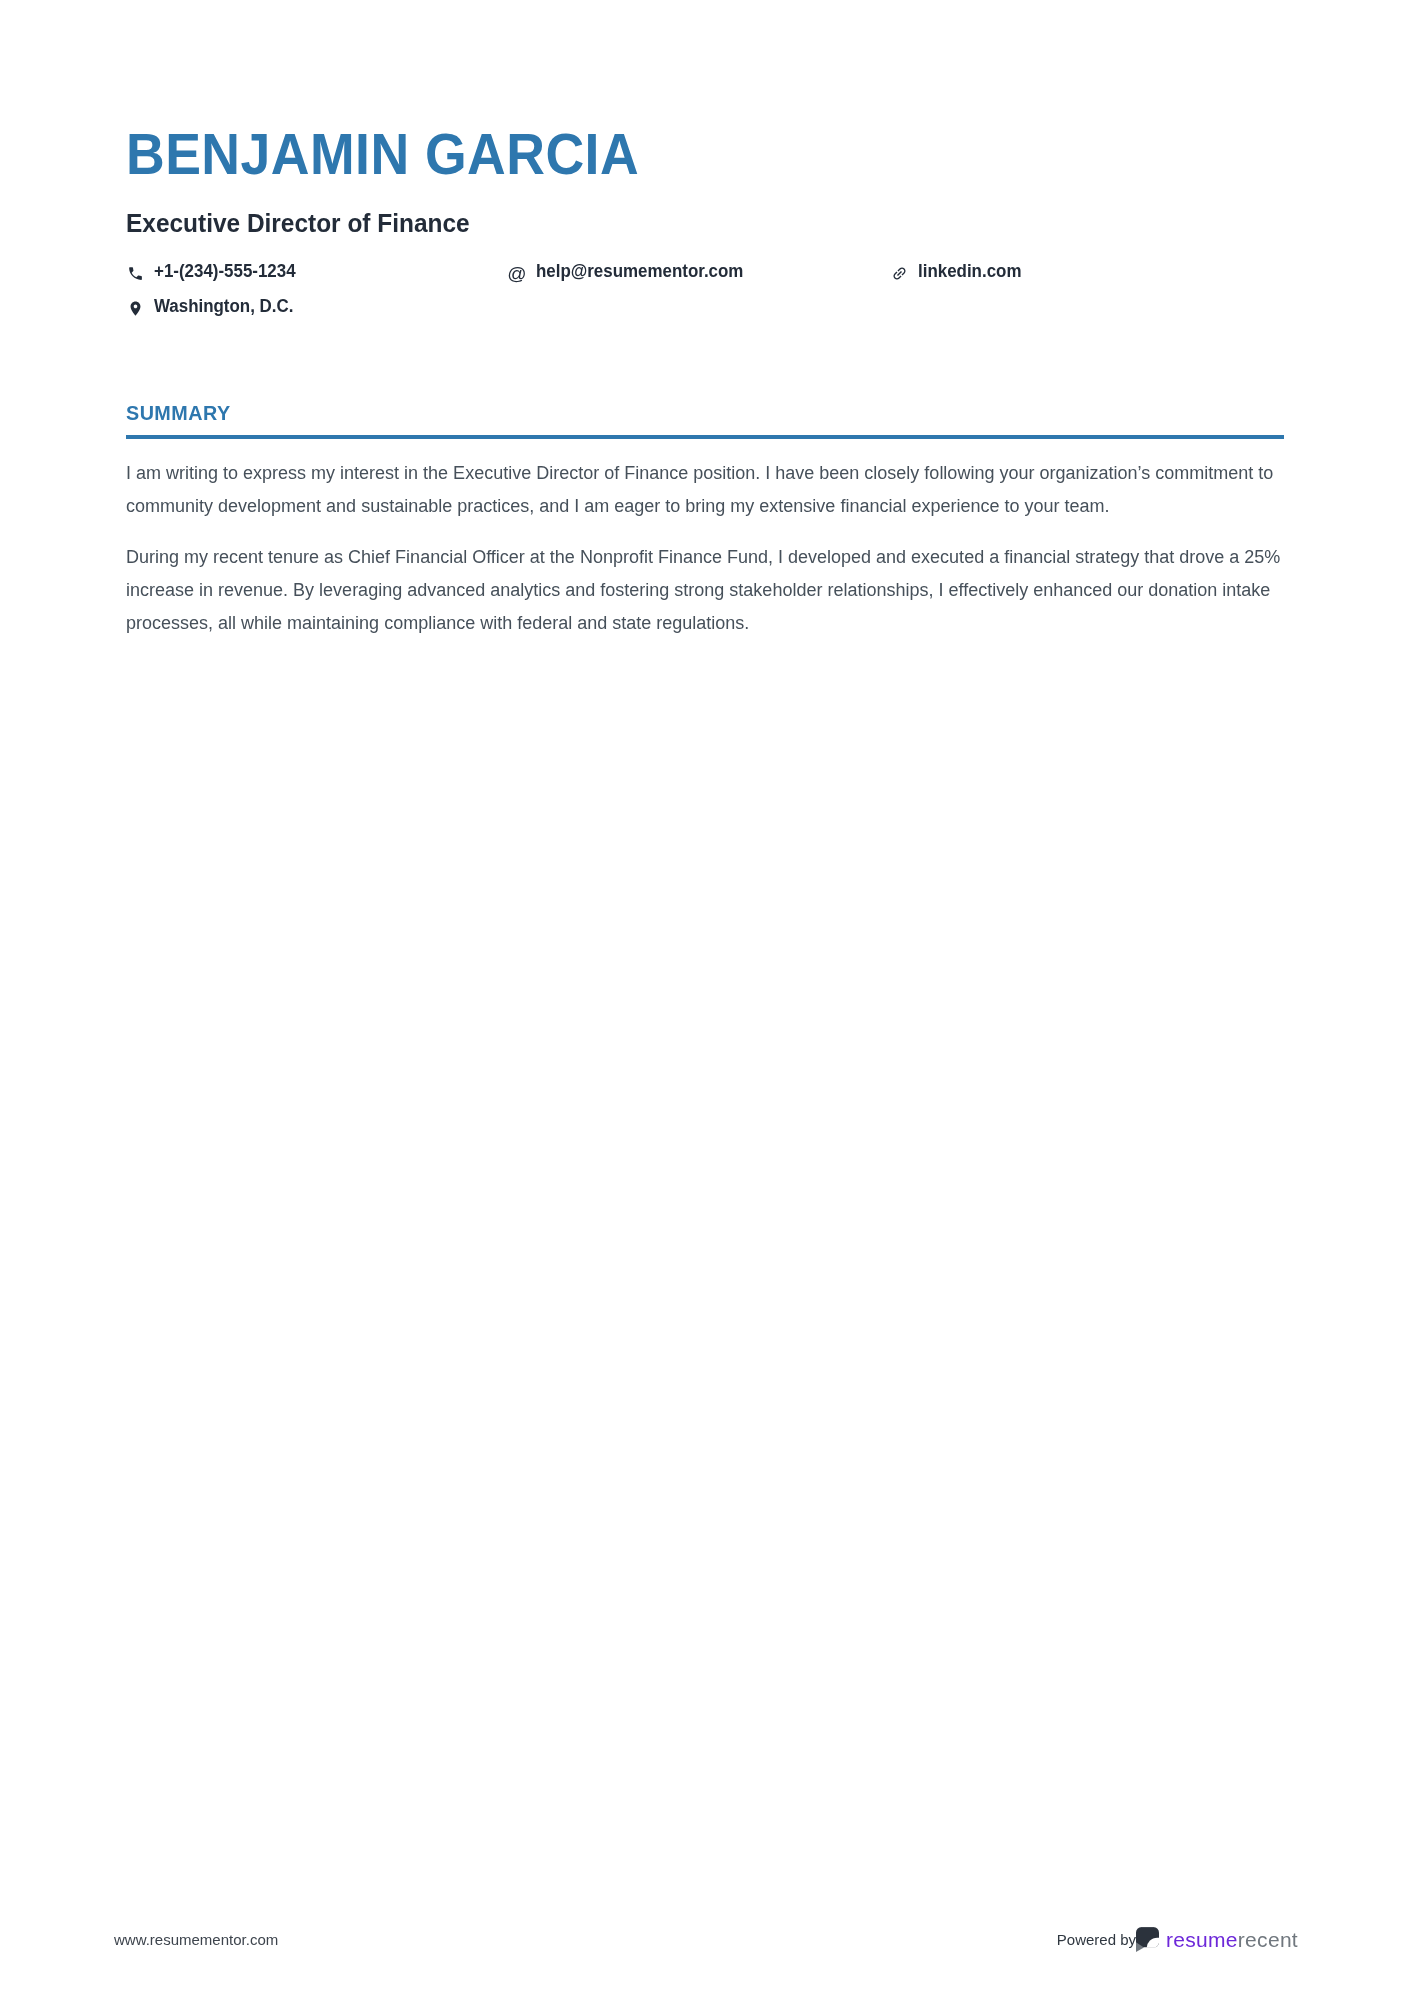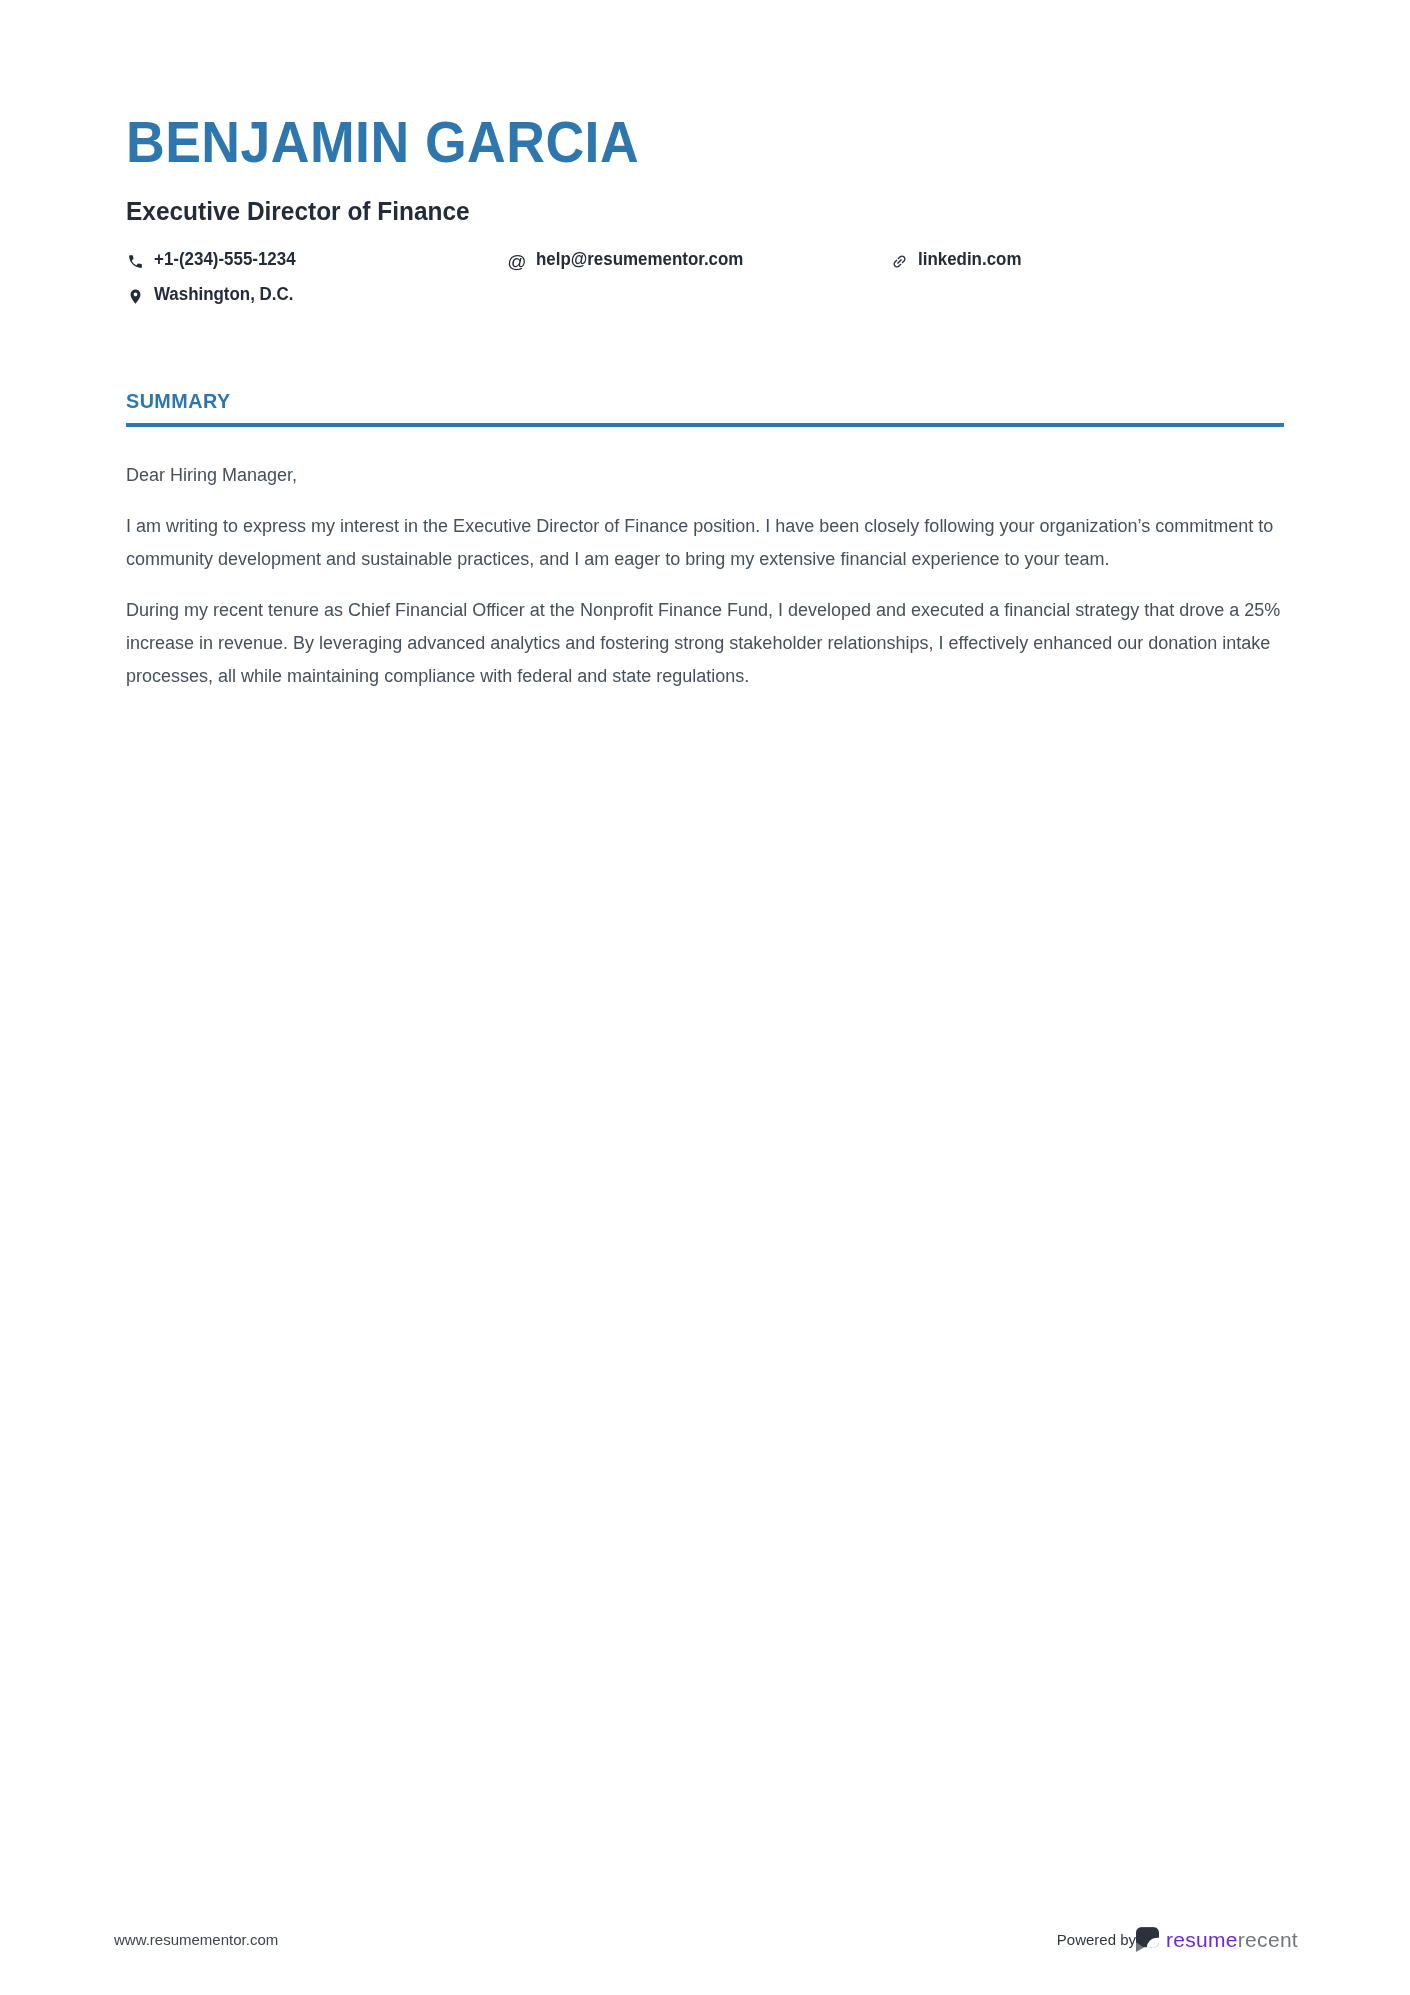--- a/index.html
+++ b/index.html
@@ -8,21 +8,21 @@
 
   .page {
     position: relative;
     width: 1410px;
     height: 1995px;
     margin: 0 auto;
     background: #ffffff;
     overflow: hidden;
   }
 
-  .content { padding: 0 126px; }
+  .content { padding: 12px 126px; }
 
   .condensed { transform: scaleX(.94); transform-origin: 0 50%; display: inline-block; }
 
   
   .name {
     margin-top: 112px;
     font-size: 57px;
     line-height: 60px;
     font-weight: 700;
     letter-spacing: 0.5px;
@@ -137,21 +137,20 @@
         </span>
         <span class="condensed">Washington, D.C.</span>
       </div>
     </div>
 
     
     <div class="section">
       <div class="section-heading"><span class="condensed">SUMMARY</span></div>
       <div class="section-rule"></div>
 
-      <p class="body-text salutation">Dear Hiring Manager,</p>
       <p class="body-text paragraph">I am writing to express my interest in the Executive Director of Finance position. I have been closely following your organization’s commitment to community development and sustainable practices, and I am eager to bring my extensive financial experience to your team.</p>
       <p class="body-text paragraph">During my recent tenure as Chief Financial Officer at the Nonprofit Finance Fund, I developed and executed a financial strategy that drove a 25% increase in revenue. By leveraging advanced analytics and fostering strong stakeholder relationships, I effectively enhanced our donation intake processes, all while maintaining compliance with federal and state regulations.</p>
     </div>
   </div>
 
   <div class="footer">
     <a class="footer-url" href="#">www.resumementor.com</a>
     <div class="footer-brand">
       <span class="powered-by">Powered by</span>
       <span class="brand-lockup">

